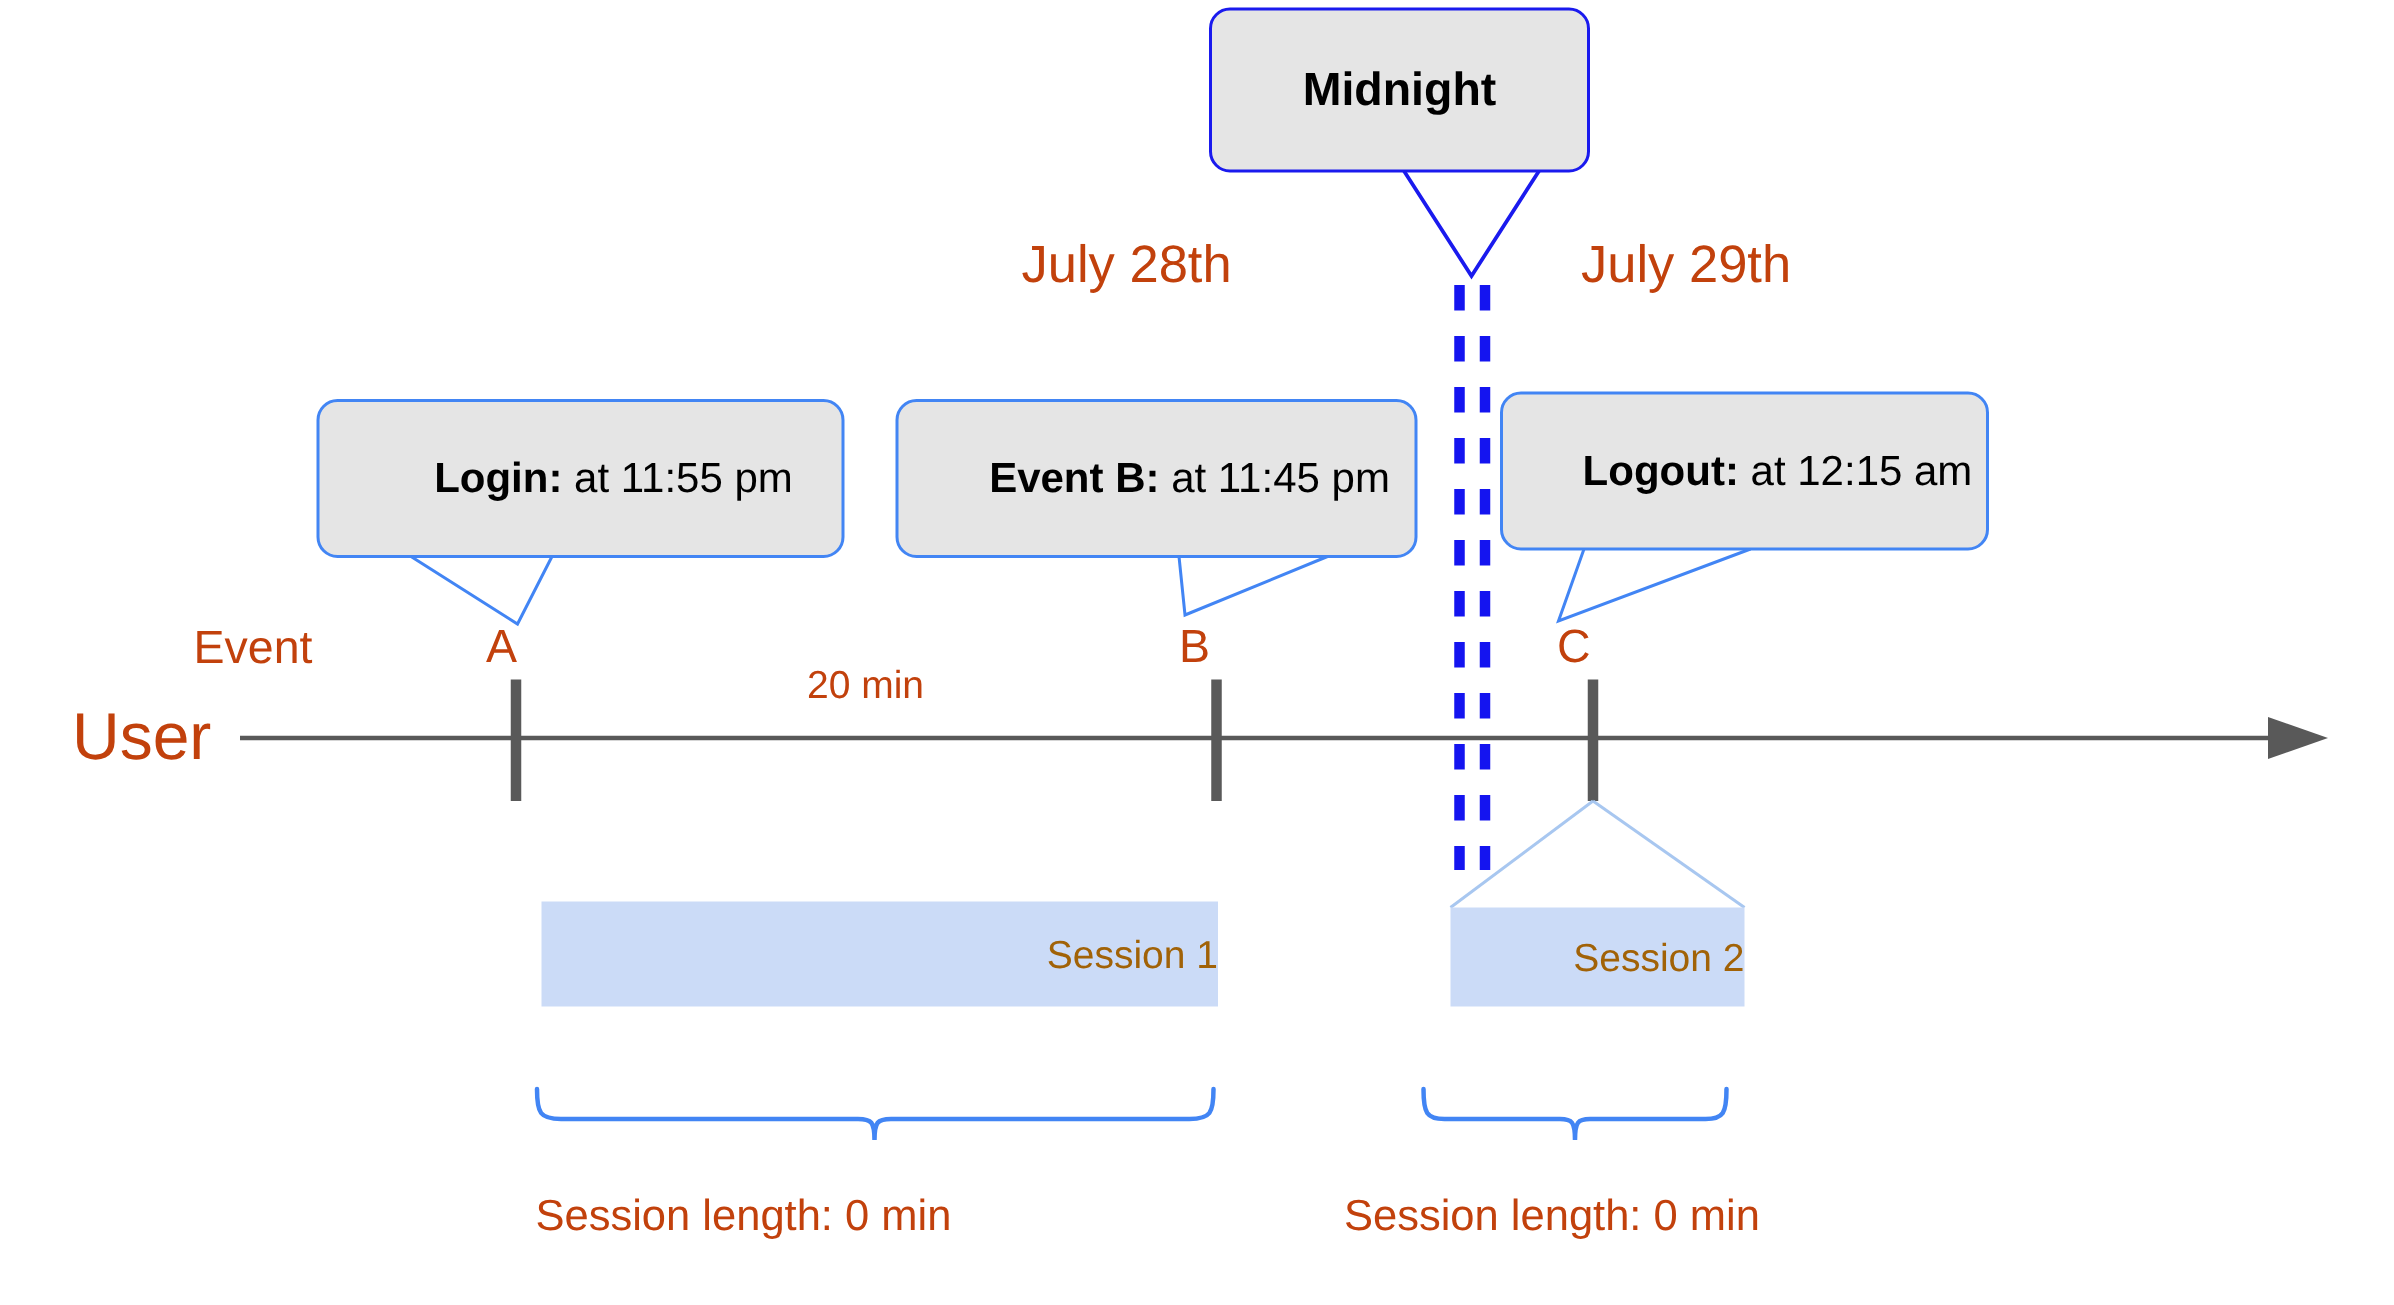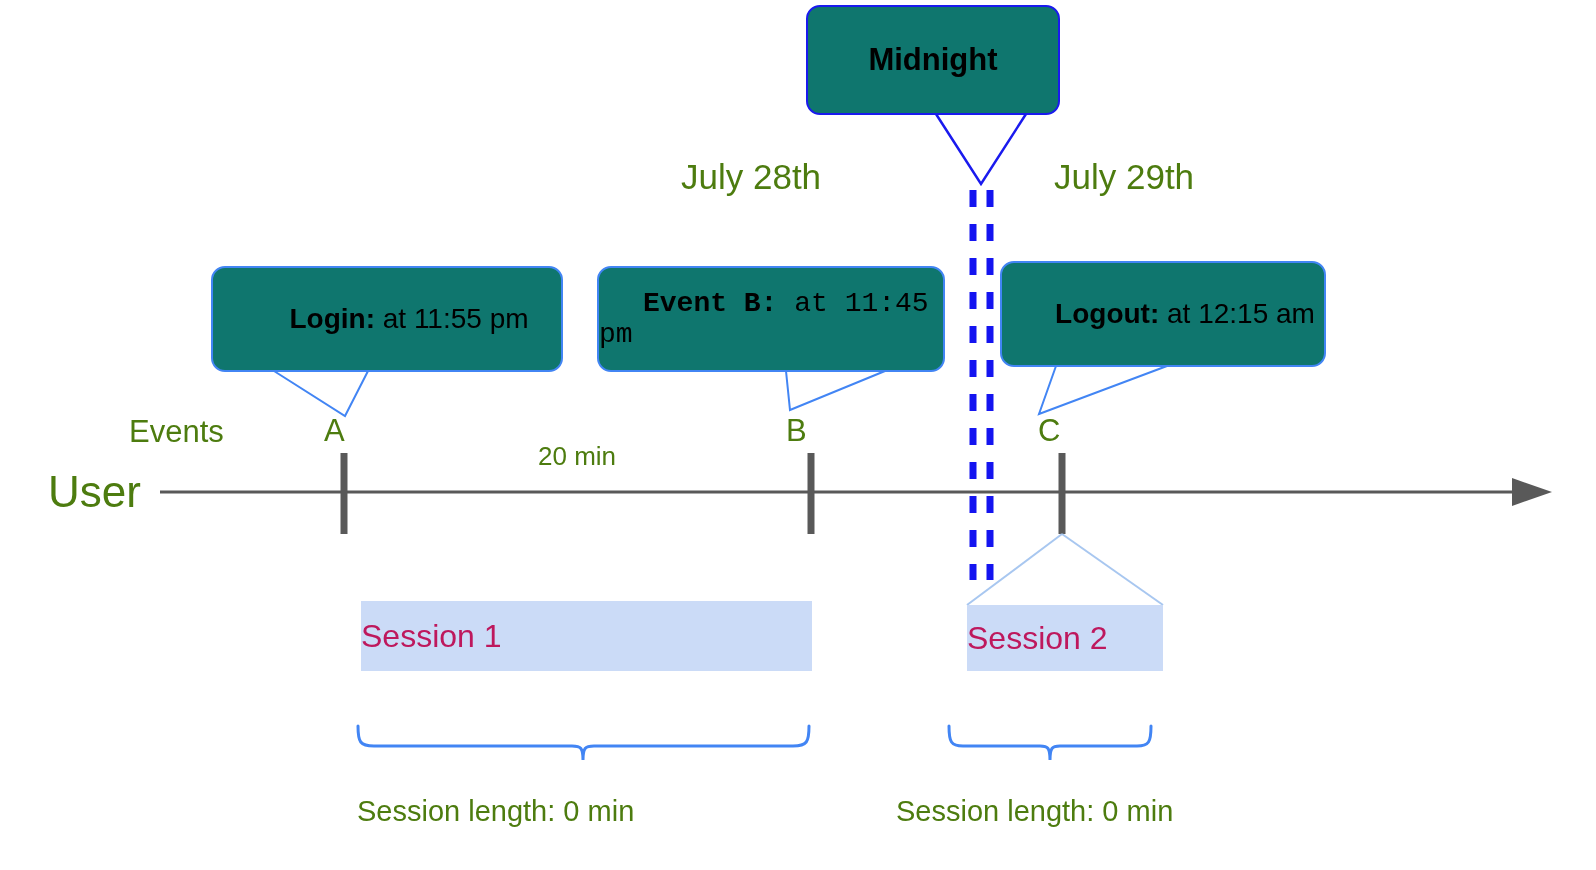--- a/index.html
+++ b/index.html
@@ -23,66 +23,66 @@
     position: absolute;
     top: 0;
     left: 0;
     width: 1596px;
     height: 870px;
     pointer-events: none;
   }
   .txt {
     position: absolute;
     white-space: nowrap;
-    color: #4d7c0f;
+    color: #c2410c;
     line-height: 1;
   }
   .t-user       { left: 48px;  top: 470px; font-size: 44px; }
   .t-events     { left: 129px; top: 416px; font-size: 31px; }
   .t-30min      { left: 538px; top: 443px; font-size: 26px; }
   .t-july28     { left: 681px; top: 159px; font-size: 35px; }
   .t-july29     { left: 1029px;top: 159px; font-size: 35px; margin-left: 25px; }
   .t-evA        { left: 324px; top: 415px; font-size: 31px; }
   .t-evB        { left: 786px; top: 415px; font-size: 31px; }
   .t-evC        { left: 1038px;top: 415px; font-size: 31px; }
   .t-sess1len   { left: 357px; top: 797px; font-size: 29px; }
   .t-sess2len   { left: 896px; top: 797px; font-size: 29px; }
 
   .callout {
     position: absolute;
     box-sizing: border-box;
-    background: #0f766e;
+    background: #e5e5e5;
     border: 2px solid #4285F4;
     border-radius: 14px;
     display: flex;
     align-items: center;
     justify-content: center;
     font-size: 28px;
     z-index: 3;
   }
   .callout b { font-weight: bold; margin-left: 44px; }
   .callout-midnight {
     border: 2px solid #1a1aee;
     border-radius: 14px;
     font-size: 31px;
     font-weight: bold;
   }
   .c-login   { left: 211px;  top: 266px; width: 352px; height: 106px; }
-  .c-eventb  { left: 597px;  top: 266px; width: 348px; height: 106px; font-family: Liberation Mono, monospace; }
+  .c-eventb  { left: 597px;  top: 266px; width: 348px; height: 106px; }
   .c-logout  { left: 1000px; top: 261px; width: 326px; height: 106px; }
   .c-midnight{ left: 806px;  top: 5px;   width: 254px; height: 110px; }
 
   .session-bar {
     position: absolute;
     background: #CBDBF7;
     display: flex;
     align-items: center;
-    justify-content: flex-start;
-    font-size: 32px;
-    color: #be185d;
+    justify-content: flex-end;
+    font-size: 26px;
+    color: #a16207;
     z-index: 2;
   }
   .sb-1 { left: 361px; top: 601px; width: 451px; height: 70px; }
   .sb-2 { left: 967px; top: 605px; width: 196px; height: 66px; }
 </style>
 </head>
 <body>
 
 <div id="canvas">
 
@@ -168,21 +168,21 @@
       <b>Event B:</b><span> at 11:45 pm</span>
     </span>
   </div>
 
   <div class="callout c-logout">
     <span>
       <b>Logout:</b><span> at 12:15 am</span>
     </span>
   </div>
 
-  <div class="txt t-events">Events</div>
+  <div class="txt t-events">Event</div>
   <div class="txt t-user">User</div>
 
   <div class="txt t-evA">A</div>
   <div class="txt t-evB">B</div>
   <div class="txt t-evC">C</div>
 
   <div class="txt t-30min">20 min</div>
 
   <div class="session-bar sb-1">
     <span>Session 1</span>

